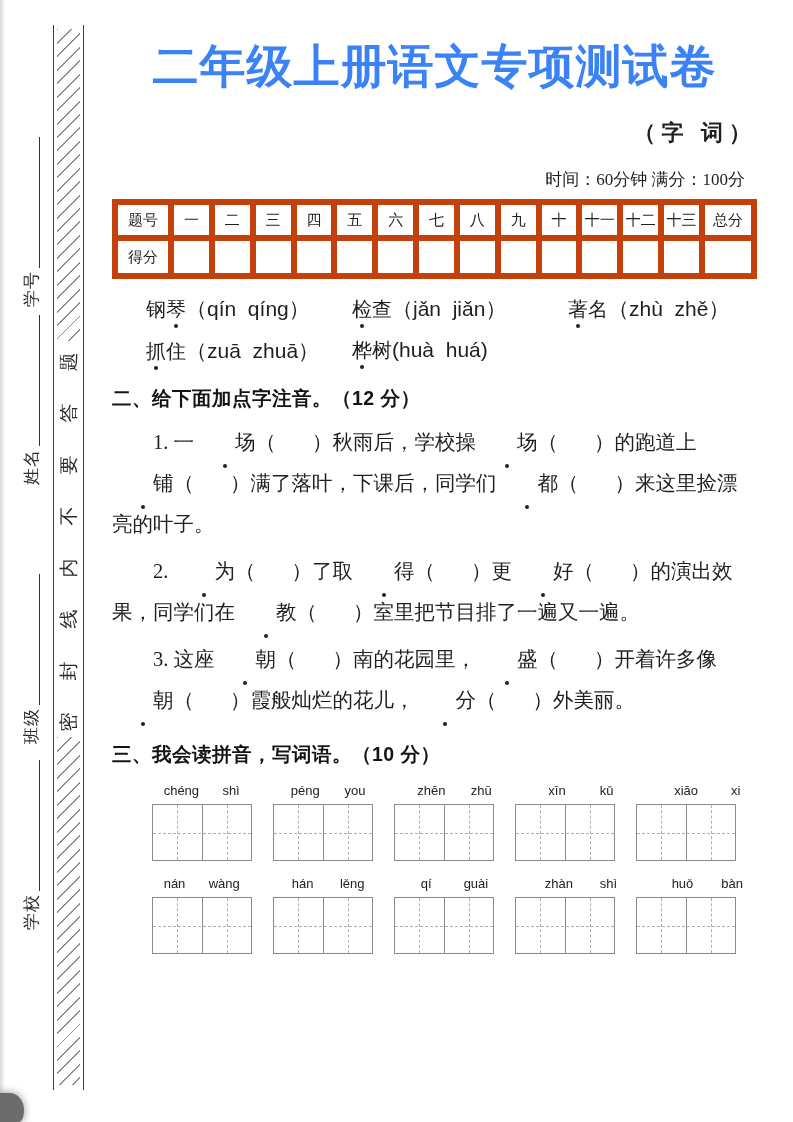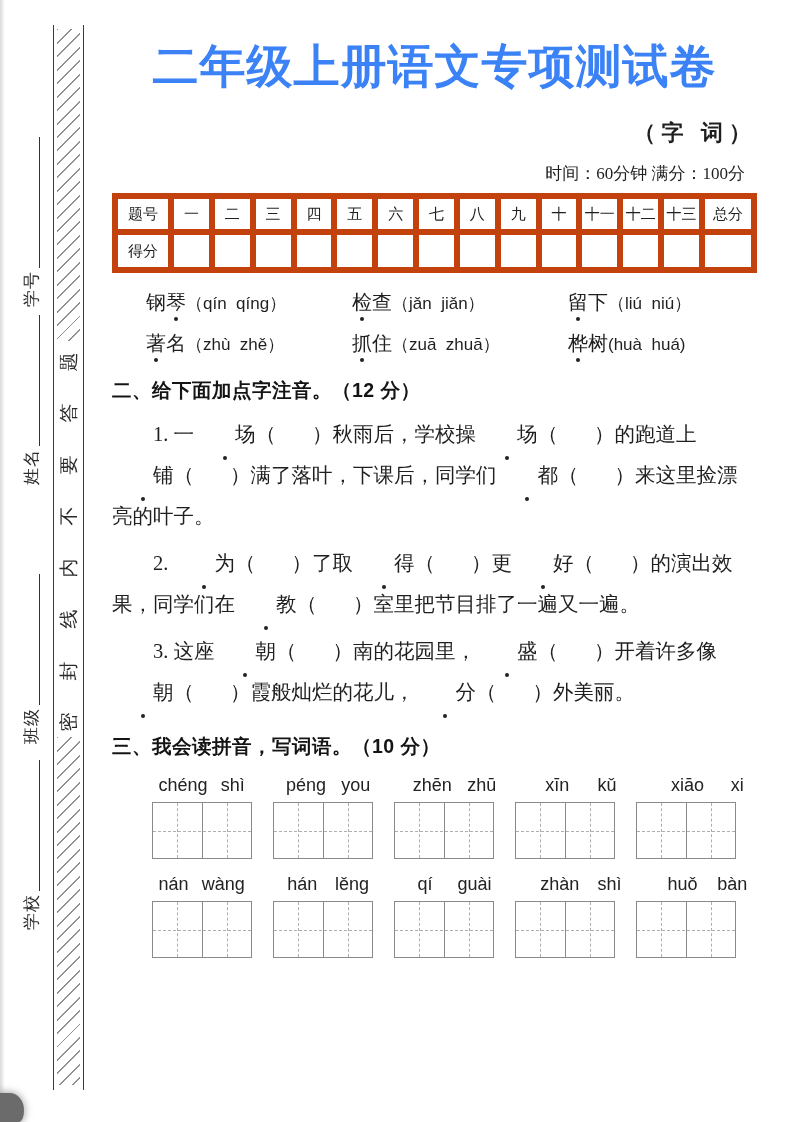--- a/index.html
+++ b/index.html
@@ -32,21 +32,21 @@
   }
   .side-field .lbl{white-space:nowrap;letter-spacing:1px;}
   .side-field .fill-line{flex:1;border-bottom:1.3px solid #333;margin:0 0 3px 3px;}
   
   #main{position:absolute;left:112px;top:0;width:645px;}
   .paper-title{
     margin:36px 0 0 0;text-align:center;font-size:46px;font-weight:700;
     letter-spacing:1px;color:#3b82f6;
   }
   .paper-subtitle{margin:20px 0 0 0;text-align:right;font-size:22px;font-weight:700;letter-spacing:6px;}
-  .meta-line{margin:14px 12px 0 0;text-align:right;font-size:17px;}
+  .meta-line{margin:20px 12px 0 0;text-align:right;font-size:17px;}
   table.score{
     width:100%;border-collapse:collapse;margin-top:8px;table-layout:fixed;
   }
   table.score td{
     border:6px solid #c2410c;text-align:center;vertical-align:middle;
     font-size:15px;height:30px;padding:0;
   }
   table.score tr:nth-child(2) td{height:32px;}
   table.score td:first-child{width:50px;}
   table.score td:last-child{width:46px;}
@@ -56,35 +56,35 @@
     letter-spacing:0.5px;color:#141414;
   }
   
   .s1-grid{
     margin:16px 0 0 34px;display:grid;grid-template-columns:206px 216px 1fr;
     row-gap:14px;font-size:20px;
   }
   .s1-item{white-space:nowrap;}
   .s1-item .opts{
     font-family:"Liberation Sans","DejaVu Sans",sans-serif;
-    font-size:17px;white-space:pre;
+    font-size:21px;white-space:pre;
   }
   .dotted{position:relative;display:inline-block;}
   .dotted::after{
     content:"";position:absolute;left:50%;bottom:-5px;transform:translateX(-50%);
     width:4px;height:4px;border-radius:50%;background:#222;
   }
   
   .sentence{margin:6px 0 0 0;font-size:20.5px;line-height:41px;text-indent:2em;}
   .sentence:first-of-type{margin-top:10px;}
   .blank .gap{display:inline-block;width:36px;}
   
   .py-row{
     display:flex;margin:15px 0 0 40px;gap:27px;
-    font-family:"Liberation Sans","DejaVu Sans",sans-serif;font-size:18px;color:#222;
+    font-family:"Liberation Sans","DejaVu Sans",sans-serif;font-size:13px;color:#222;
   }
   .py{width:100px;display:flex;justify-content:space-around;}
   .box-row{display:flex;margin:6px 0 0 40px;gap:21px;}
   .tianzi{
     width:100px;height:57px;border:1.6px solid #8a8a8a;box-sizing:border-box;
     display:flex;position:relative;background:#fff;
   }
   .tianzi::after{
     content:"";position:absolute;left:0;right:0;top:50%;border-top:1.2px dashed #aeaeae;
   }
@@ -180,21 +180,20 @@
           <td></td>
           <td></td>
           <td></td>
         </tr>
       </tbody>
   </table>
 
   <div class="s1-grid" id="s1grid">
       <span class="s1-item"><span class="word"><span>钢</span><span class="dotted">琴</span></span><span class="opts">（qín  qíng）</span></span>
       <span class="s1-item"><span class="word"><span class="dotted">检</span><span>查</span></span><span class="opts">（jǎn  jiǎn）</span></span>
-      <span class="s1-item"><span class="word"><span class="dotted">留</span><span>下</span></span><span class="opts">（liú  niú）</span></span>
       <span class="s1-item"><span class="word"><span class="dotted">著</span><span>名</span></span><span class="opts">（zhù  zhě）</span></span>
       <span class="s1-item"><span class="word"><span class="dotted">抓</span><span>住</span></span><span class="opts">（zuā  zhuā）</span></span>
       <span class="s1-item"><span class="word"><span class="dotted">桦</span><span>树</span></span><span class="opts">(huà  huá)</span></span>
     </div>
 
   <h2 class="sec-heading">二、给下面加点字注音。（12 分）</h2>
   <div id="sentences">
       <p class="sentence"><span>1. 一</span><span class="dotted">场</span><span class="blank">（<span class="gap"></span>）</span><span>秋雨后，学校操</span><span class="dotted">场</span><span class="blank">（<span class="gap"></span>）</span><span>的跑道上</span><span class="dotted">铺</span><span class="blank">（<span class="gap"></span>）</span><span>满了落叶，下课后，同学们</span><span class="dotted">都</span><span class="blank">（<span class="gap"></span>）</span><span>来这里捡漂亮的叶子。</span></p>
       <p class="sentence"><span>2. </span><span class="dotted">为</span><span class="blank">（<span class="gap"></span>）</span><span>了取</span><span class="dotted">得</span><span class="blank">（<span class="gap"></span>）</span><span>更</span><span class="dotted">好</span><span class="blank">（<span class="gap"></span>）</span><span>的演出效果，同学们在</span><span class="dotted">教</span><span class="blank">（<span class="gap"></span>）</span><span>室里把节目排了一遍又一遍。</span></p>
       <p class="sentence"><span>3. 这座</span><span class="dotted">朝</span><span class="blank">（<span class="gap"></span>）</span><span>南的花园里，</span><span class="dotted">盛</span><span class="blank">（<span class="gap"></span>）</span><span>开着许多像</span><span class="dotted">朝</span><span class="blank">（<span class="gap"></span>）</span><span>霞般灿烂的花儿，</span><span class="dotted">分</span><span class="blank">（<span class="gap"></span>）</span><span>外美丽。</span></p>

